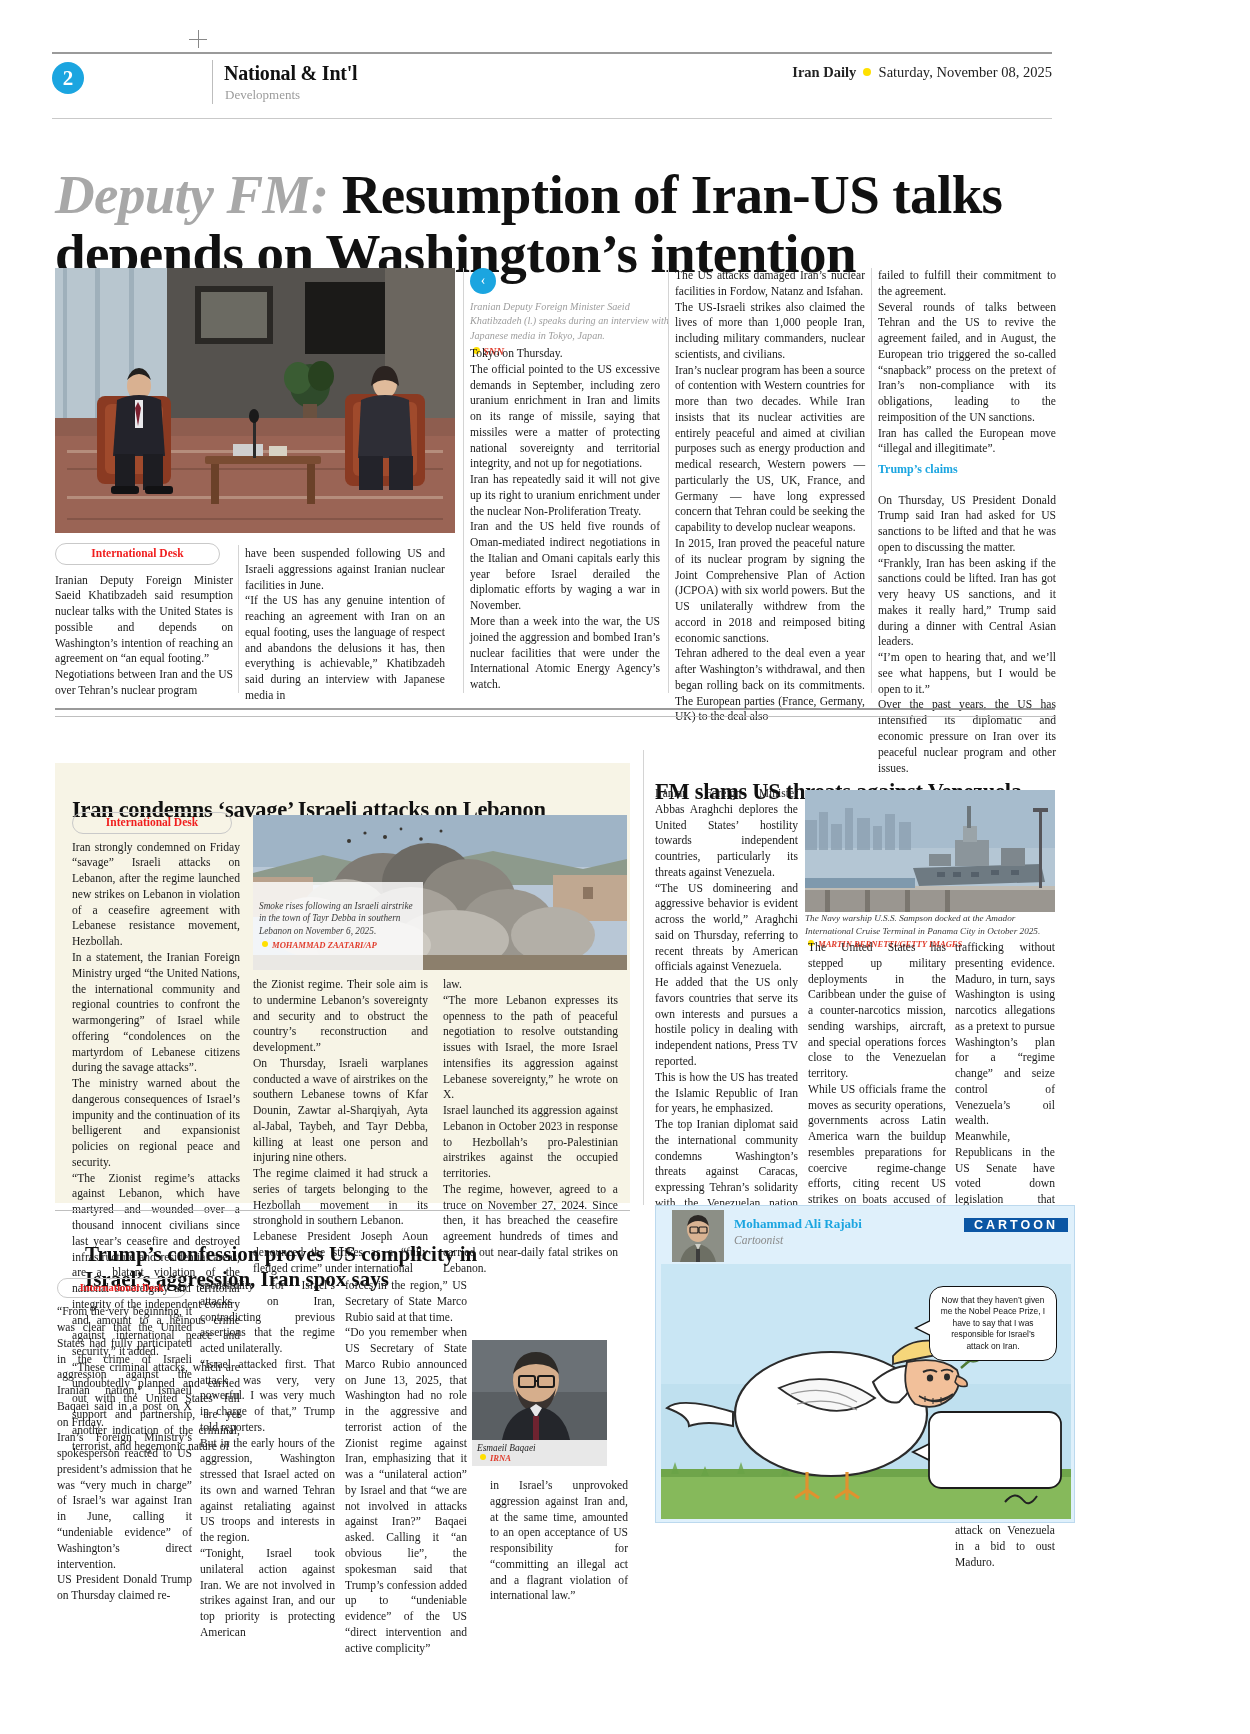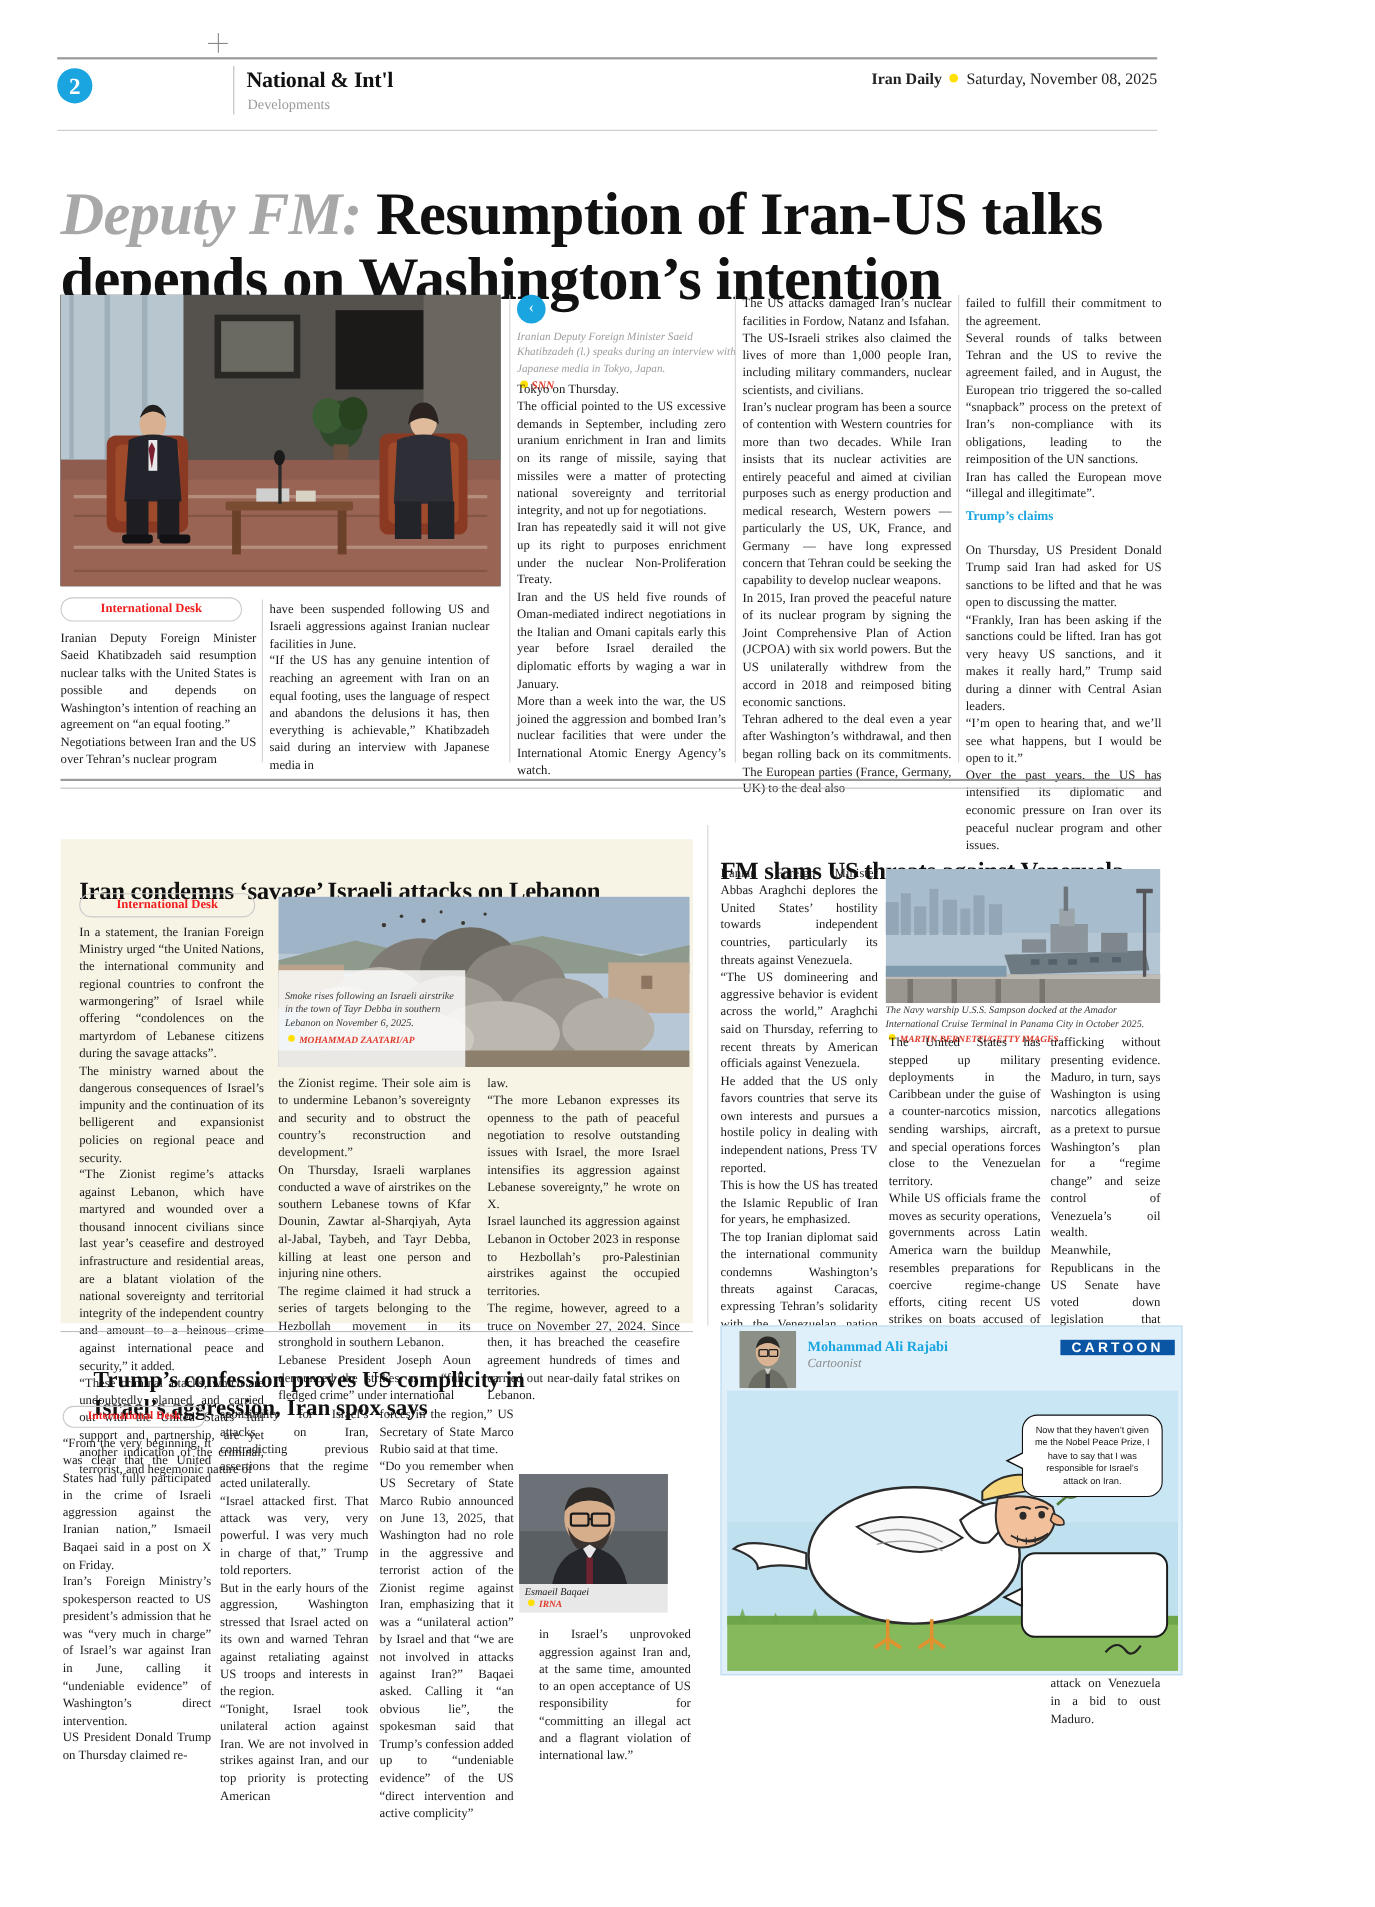--- a/index.html
+++ b/index.html
@@ -263,22 +263,22 @@
     </div>
 
     <div class="col" style="left:190px; top:278px; width:200px;">
       <p>have been suspended following US and Israeli aggressions against Iranian nuclear facilities in June.</p>
       <p>“If the US has any genuine intention of reaching an agreement with Iran on an equal footing, uses the language of respect and abandons the delusions it has, then everything is achievable,” Khatibzadeh said during an interview with Japanese media in</p>
     </div>
 
     <div class="col" style="left:415px; top:78px; width:190px;">
       <p>Tokyo on Thursday.</p>
       <p>The official pointed to the US excessive demands in September, including zero uranium enrichment in Iran and limits on its range of missile, saying that missiles were a matter of protecting national sovereignty and territorial integrity, and not up for negotiations.</p>
-      <p>Iran has repeatedly said it will not give up its right to purposes enrichment under the nuclear Non-Proliferation Treaty.</p>
-      <p>Iran and the US held five rounds of Oman-mediated indirect negotiations in the Italian and Omani capitals early this year before Israel derailed the diplomatic efforts by waging a war in January.</p>
+      <p>Iran has repeatedly said it will not give up its right to uranium enrichment under the nuclear Non-Proliferation Treaty.</p>
+      <p>Iran and the US held five rounds of Oman-mediated indirect negotiations in the Italian and Omani capitals early this year before Israel derailed the diplomatic efforts by waging a war in November.</p>
       <p>More than a week into the war, the US joined the aggression and bombed Iran’s nuclear facilities that were under the International Atomic Energy Agency’s watch.</p>
     </div>
 
     <div class="col" style="left:620px; top:0px; width:190px;">
       <p>The US attacks damaged Iran’s nuclear facilities in Fordow, Natanz and Isfahan.</p>
       <p>The US-Israeli strikes also claimed the lives of more than 1,000 people Iran, including military commanders, nuclear scientists, and civilians.</p>
       <p>Iran’s nuclear program has been a source of contention with Western countries for more than two decades. While Iran insists that its nuclear activities are entirely peaceful and aimed at civilian purposes such as energy production and medical research, Western powers — particularly the US, UK, France, and Germany — have long expressed concern that Tehran could be seeking the capability to develop nuclear weapons.</p>
       <p>In 2015, Iran proved the peaceful nature of its nuclear program by signing the Joint Comprehensive Plan of Action (JCPOA) with six world powers. But the US unilaterally withdrew from the accord in 2018 and reimposed biting economic sanctions.</p>
       <p>Tehran adhered to the deal even a year after Washington’s withdrawal, and then began rolling back on its commitments. The European parties (France, Germany, UK) to the deal also</p>
     </div>
@@ -345,20 +345,21 @@
       <span>Smoke rises following an Israeli airstrike in the town of Tayr Debba in southern Lebanon on November 6, 2025.</span>
       <span class="pc-credit">
         <span class="dot-y" style="width:6px;height:6px;"></span><span>MOHAMMAD ZAATARI/AP</span>
       </span>
     </div>
   </div>
 
   <div class="col" style="left:72px; top:812px; width:168px;">
     <div class="deskbadge" style="width:160px;">International Desk</div>
     <div style="height:6px"></div>
+    <p>Iran strongly condemned on Friday “savage” Israeli attacks on Lebanon, after the regime launched new strikes on Lebanon in violation of a ceasefire agreement with Lebanese resistance movement, Hezbollah.</p>
     <p>In a statement, the Iranian Foreign Ministry urged “the United Nations, the international community and regional countries to confront the warmongering” of Israel while offering “condolences on the martyrdom of Lebanese citizens during the savage attacks”.</p>
     <p>The ministry warned about the dangerous consequences of Israel’s impunity and the continuation of its belligerent and expansionist policies on regional peace and security.</p>
     <p>“The Zionist regime’s attacks against Lebanon, which have martyred and wounded over a thousand innocent civilians since last year’s ceasefire and destroyed infrastructure and residential areas, are a blatant violation of the national sovereignty and territorial integrity of the independent country and amount to a heinous crime against international peace and security,” it added.</p>
     <p>“These criminal attacks, which are undoubtedly planned and carried out with the United States’ full support and partnership, are yet another indication of the criminal, terrorist, and hegemonic nature of</p>
   </div>
 
   <div class="col" style="left:253px; top:977px; width:175px;">
     <p>the Zionist regime. Their sole aim is to undermine Lebanon’s sovereignty and security and to obstruct the country’s reconstruction and development.”</p>
     <p>On Thursday, Israeli warplanes conducted a wave of airstrikes on the southern Lebanese towns of Kfar Dounin, Zawtar al-Sharqiyah, Ayta al-Jabal, Taybeh, and Tayr Debba, killing at least one person and injuring nine others.</p>
     <p>The regime claimed it had struck a series of targets belonging to the Hezbollah movement in its stronghold in southern Lebanon.</p>

